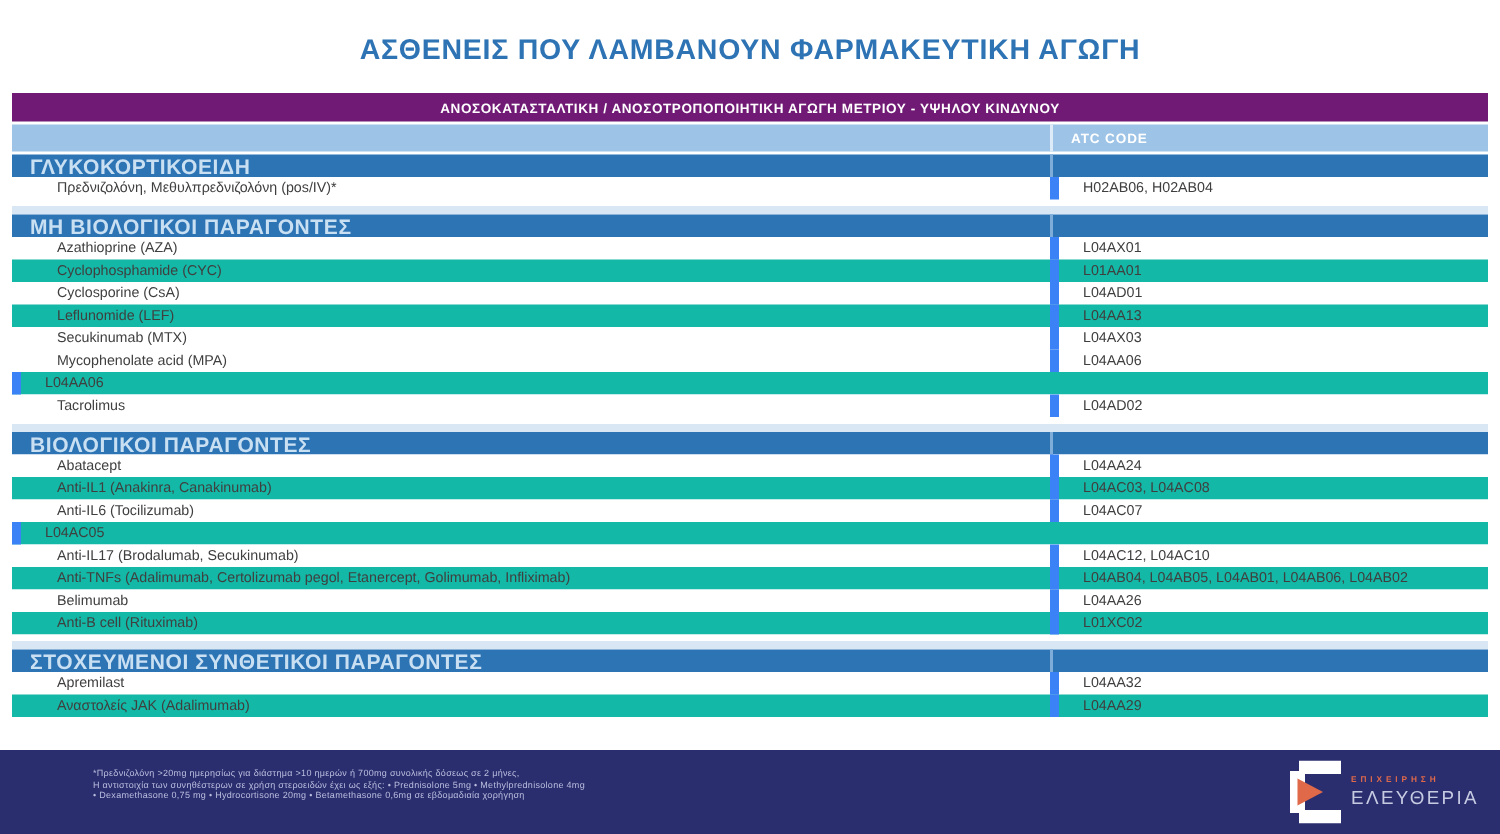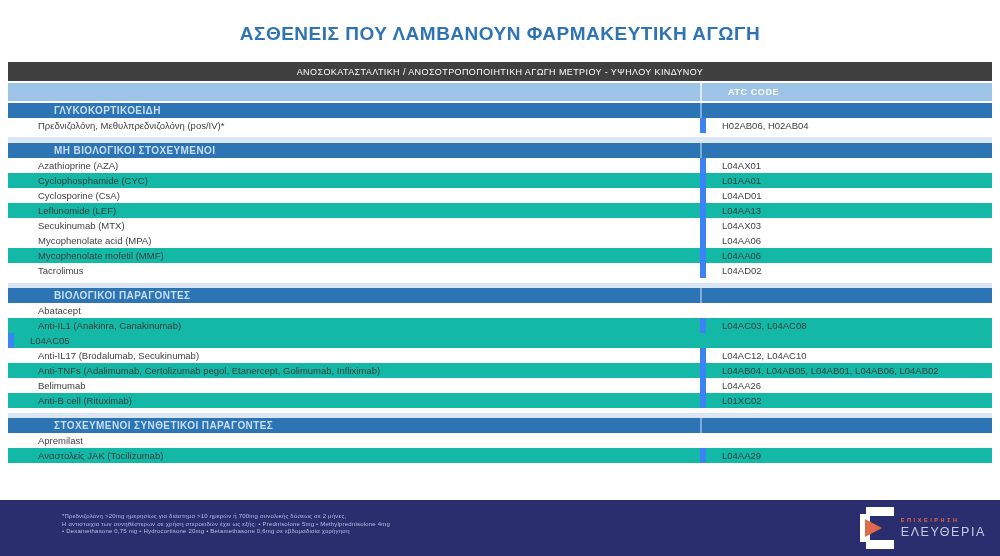--- a/index.html
+++ b/index.html
@@ -18,60 +18,60 @@
     line-height: 21px;
     font-weight: bold;
     letter-spacing: 0.5px;
     color: #2e74b5;
   }
 
   .table { margin: 18px 8px 0 8px; }
 
   .tbl-header {
     height: 19px;
-    background: #404040;
+    background: #701a75;
     color: #ffffff;
     font-size: 9px;
-    font-weight: normal;
+    font-weight: bold;
     letter-spacing: 0.4px;
     display: flex; align-items: center; justify-content: center; text-align: center;
   }
 
   .atc-bar {
     margin-top: 2px;
     height: 18px;
     background: #9dc3e6;
     display: grid;
     grid-template-columns: 1fr 292px;
   }
   .atc-bar .cell-right {
     border-left: 2px solid #dcebf7;
     color: #ffffff;
     font-size: 9px;
     font-weight: bold;
     letter-spacing: 0.6px;
     display: flex; align-items: center;
-    padding-left: 26px;
+    padding-left: 12px;
   }
 
   #table-body { margin-top: 2px; }
 
   .section-band {
     height: 15px;
     background: #2d74b5;
     display: grid;
     grid-template-columns: 1fr 292px;
   }
   .section-band .band-left {
     color: #c9dff2;
-    font-size: 10px;
+    font-size: 14px;
     font-weight: bold;
     letter-spacing: 0.4px;
     display: flex; align-items: center;
-    padding-left: 46px;
+    padding-left: 12px;
   }
   .section-band .band-right { border-left: 2px solid #7fadda; }
 
   .data-row {
     height: 15px;
     background: #ffffff;
     display: grid;
     grid-template-columns: 1fr 292px;
   }
   .data-row.alt { background: #14b8a6; }
@@ -138,21 +138,21 @@
         <div class="section-band">
           <div class="band-left">ΓΛΥΚΟΚΟΡΤΙΚΟΕΙΔΗ</div>
           <div class="band-right"></div>
         </div>
         <div class="data-row">
           <div class="cell drug">Πρεδνιζολόνη, Μεθυλπρεδνιζολόνη (pos/IV)*</div>
           <div class="cell atc">H02AB06, H02AB04</div>
         </div>
         <div class="section-gap"></div>
         <div class="section-band">
-          <div class="band-left">ΜΗ ΒΙΟΛΟΓΙΚΟΙ ΣΤΟΧΕΥΜΕΝΟΙ</div>
+          <div class="band-left">ΜΗ ΒΙΟΛΟΓΙΚΟΙ ΠΑΡΑΓΟΝΤΕΣ</div>
           <div class="band-right"></div>
         </div>
         <div class="data-row">
           <div class="cell drug">Azathioprine (AZA)</div>
           <div class="cell atc">L04AX01</div>
         </div>
         <div class="data-row alt">
           <div class="cell drug">Cyclophosphamide (CYC)</div>
           <div class="cell atc">L01AA01</div>
         </div>
@@ -166,39 +166,43 @@
         </div>
         <div class="data-row">
           <div class="cell drug">Secukinumab (MTX)</div>
           <div class="cell atc">L04AX03</div>
         </div>
         <div class="data-row">
           <div class="cell drug">Mycophenolate acid (MPA)</div>
           <div class="cell atc">L04AA06</div>
         </div>
         <div class="data-row alt">
-          <div class="cell drug">Mycophenolate mofetil (MMF)</div>
           <div class="cell atc">L04AA06</div>
         </div>
         <div class="data-row">
           <div class="cell drug">Tacrolimus</div>
           <div class="cell atc">L04AD02</div>
         </div>
         <div class="section-gap"></div>
         <div class="section-band">
           <div class="band-left">ΒΙΟΛΟΓΙΚΟΙ ΠΑΡΑΓΟΝΤΕΣ</div>
           <div class="band-right"></div>
         </div>
         <div class="data-row">
           <div class="cell drug">Abatacept</div>
+          <div class="cell atc">L04AA24</div>
         </div>
         <div class="data-row alt">
           <div class="cell drug">Anti-IL1 (Anakinra, Canakinumab)</div>
           <div class="cell atc">L04AC03, L04AC08</div>
         </div>
+        <div class="data-row">
+          <div class="cell drug">Anti-IL6 (Tocilizumab)</div>
+          <div class="cell atc">L04AC07</div>
+        </div>
         <div class="data-row alt">
           <div class="cell atc">L04AC05</div>
         </div>
         <div class="data-row">
           <div class="cell drug">Anti-IL17 (Brodalumab, Secukinumab)</div>
           <div class="cell atc">L04AC12, L04AC10</div>
         </div>
         <div class="data-row alt">
           <div class="cell drug">Anti-TNFs (Adalimumab, Certolizumab pegol, Etanercept, Golimumab, Infliximab)</div>
           <div class="cell atc">L04AB04, L04AB05, L04AB01, L04AB06, L04AB02</div>
@@ -211,23 +215,24 @@
           <div class="cell drug">Anti-B cell (Rituximab)</div>
           <div class="cell atc">L01XC02</div>
         </div>
         <div class="section-gap"></div>
         <div class="section-band">
           <div class="band-left">ΣΤΟΧΕΥΜΕΝΟΙ ΣΥΝΘΕΤΙΚΟΙ ΠΑΡΑΓΟΝΤΕΣ</div>
           <div class="band-right"></div>
         </div>
         <div class="data-row">
           <div class="cell drug">Apremilast</div>
-        </div>
-        <div class="data-row alt">
-          <div class="cell drug">Αναστολείς JAK (Tocilizumab)</div>
+          <div class="cell atc">L04AA32</div>
+        </div>
+        <div class="data-row alt">
+          <div class="cell drug">Αναστολείς JAK (Adalimumab)</div>
           <div class="cell atc">L04AA29</div>
         </div>
       </div>
   </div>
 
   <footer class="footer">
     <div class="notes">
       <div>*Πρεδνιζολόνη &gt;20mg ημερησίως για διάστημα &gt;10 ημερών ή 700mg συνολικής δόσεως σε 2 μήνες,</div>
       <div>Η αντιστοιχία των συνηθέστερων σε χρήση στεροειδών έχει ως εξής:  • Prednisolone 5mg • Methylprednisolone 4mg</div>
       <div>• Dexamethasone 0,75 mg • Hydrocortisone 20mg • Betamethasone 0,6mg σε εβδομαδιαία χορήγηση</div>

